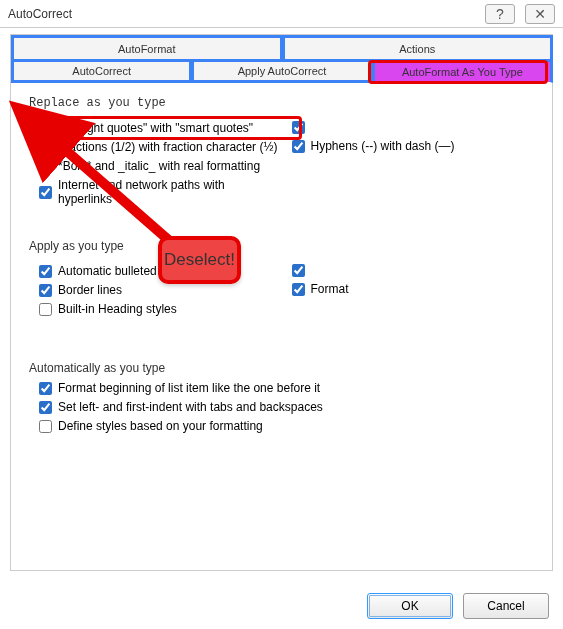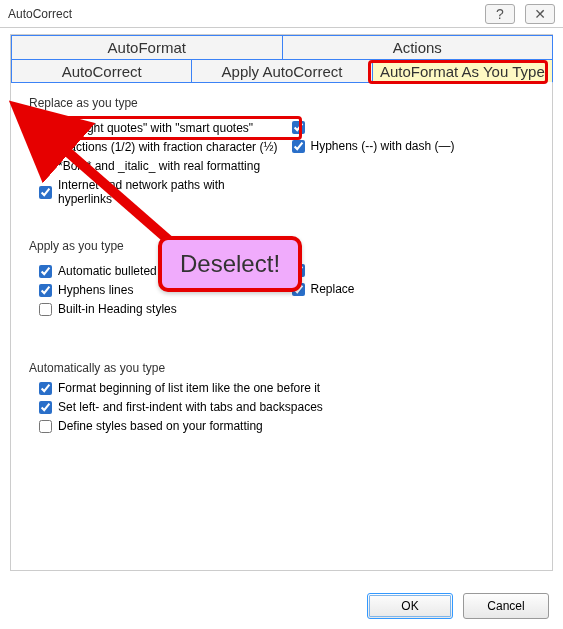--- a/index.html
+++ b/index.html
@@ -51,46 +51,46 @@
     border: 1px solid #ccc;
     background: #fff;
   }
   .tab-row1, .tab-row2 {
     display: flex;
     height: 24px;
   }
   .tab-row1 .tab { border-bottom: none; }
   .tab {
     flex: 1;
-    border: 1px solid #3b82f6;
+    border: 3px solid #3b82f6;
     background: #f4f4f4;
     display: flex;
     align-items: center;
     justify-content: center;
-    font-size: 15px;
+    font-size: 11px;
     color: #333;
     margin-right: -1px;
   }
   .tab.active {
-    background: #fef9c3;
+    background: #d946ef;
     border-bottom: 1px solid #fff;
   }
   .tab-content {
     padding: 12px 18px;
     position: absolute;
     top: 49px;
     left: 0;
     right: 0;
     bottom: 0;
   }
   .group-label {
     margin: 10px 0 6px 0;
     color: #333;
   }
-  .group-label.first { margin-top: 0; }
+  .group-label.first { margin-top: 0; font-family: Liberation Mono, monospace; }
   .row {
     display: flex;
   }
   .col {
     flex: 1;
   }
   .chk {
     display: flex;
     align-items: center;
     margin: 5px 0 5px 10px;
@@ -131,23 +131,23 @@
   .redbox {
     position: absolute;
     border: 3px solid #e60000;
     border-radius: 4px;
     pointer-events: none;
   }
   .callout {
     position: absolute;
     border: 4px solid #e60000;
     border-radius: 10px;
-    background: #f0abfc;
-    padding: 10px 18px;
-    font-size: 24px;
+    background: #ef4444;
+    padding: 10px 2px;
+    font-size: 17px;
     color: #333;
     pointer-events: none;
     box-shadow: 0 2px 4px rgba(0,0,0,0.2);
   }
   .arrow {
     position: absolute;
     pointer-events: none;
   }
 </style>
 </head>
@@ -221,34 +221,34 @@
 
     <div class="group-label" style="margin-top:28px">Apply as you type</div>
     <div class="row">
       <div class="col">
         <div class="chk">
             <input type="checkbox" checked="" style="">
             <label>Automatic bulleted lists</label>
           </div>
         <div class="chk">
             <input type="checkbox" checked="" style="">
-            <label>Hyphens lines</label>
+            <label>Border lines</label>
           </div>
         <div class="chk">
             <input type="checkbox" style="">
             <label>Built-in Heading styles</label>
           </div>
       </div>
       <div class="col">
         <div class="chk">
             <input type="checkbox" checked="" style="">
           </div>
         <div class="chk">
             <input type="checkbox" checked="" style="">
-            <label>Replace</label>
+            <label>Format</label>
           </div>
       </div>
     </div>
 
     <div class="group-label" style="margin-top:40px">Automatically as you type</div>
     <div>
       <div class="chk">
           <input type="checkbox" checked="" style="">
           <label>Format beginning of list item like the one before it</label>
         </div>

